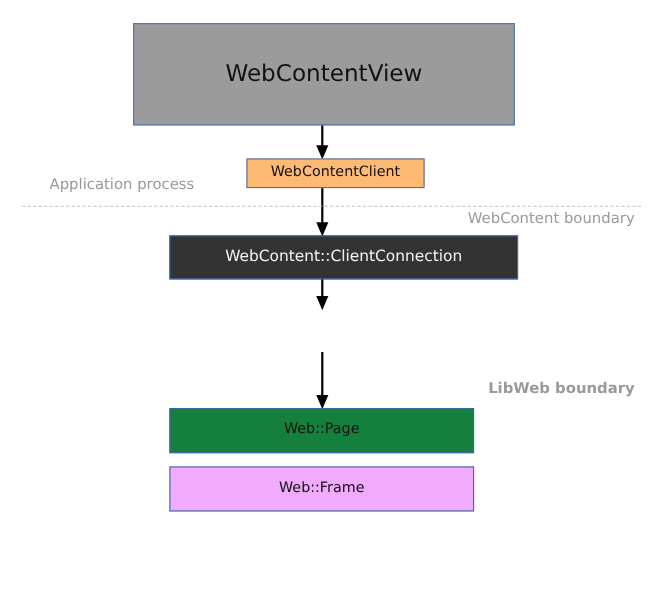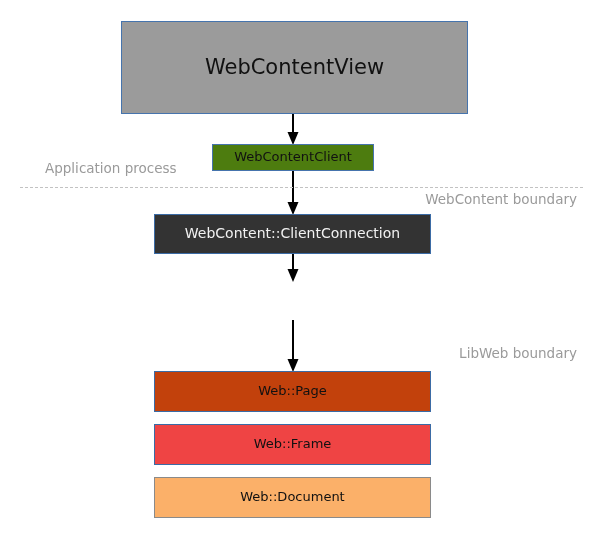--- a/index.html
+++ b/index.html
@@ -34,50 +34,50 @@
   
   .n-webcontentview {
     left: 121px; top: 21px; width: 347px; height: 93px;
     background: #9b9b9b;
     border: 1.5px solid #4674ad;
     font-size: 21px;
     color: #111111;
     text-align: right;
   }
   .n-webcontentclient {
-    left: 212px; top: 144px; width: 162px; height: 27px;
-    background: #4d7c0f;
+    left: 224px; top: 144px; width: 162px; height: 27px;
+    background: #fdba74;
     border: 1.5px solid #4674ad;
     font-size: 13px;
     color: #111111;
   }
   .n-clientconnection {
-    left: 154px; top: 214px; width: 277px; height: 40px;
+    left: 154px; top: 214px; width: 317px; height: 40px;
     background: #333333;
     border: 1.5px solid #3b6ba5;
     font-size: 14px;
     color: #f2f2f2;
   }
   .n-pagehost {
     left: 154px; top: 281px; width: 277px; height: 41px;
     background: #333333;
     border: 1.5px solid #3b6ba5;
     font-size: 14px;
     color: #f2f2f2;
   }
   .n-page {
     left: 154px; top: 371px; width: 277px; height: 41px;
-    background: #c2410c;
+    background: #15803d;
     border: 1.5px solid #3b6ba5;
     font-size: 13px;
     color: #111111;
   }
   .n-frame {
     left: 154px; top: 424px; width: 277px; height: 41px;
-    background: #ef4444;
+    background: #f0abfc;
     border: 1.5px solid #3b6ba5;
     font-size: 13px;
     color: #111111;
   }
   .n-document {
     left: 154px; top: 477px; width: 277px; height: 41px;
     background: #fbb069;
     border: 1.5px solid #8a8a8a;
     font-size: 13px;
     color: #111111;
@@ -102,21 +102,21 @@
   
   .caption {
     position: absolute;
     font-size: 13.5px;
     color: #9a9a9a;
     white-space: nowrap;
     margin-left: 20px;
   }
   .cap-app      { left: 25px;  top: 160px; }
   .cap-webproc  { right: 26px; top: 191px; }
-  .cap-libweb   { right: 26px; top: 345px; }
+  .cap-libweb   { right: 26px; top: 345px; font-weight: bold; }
 </style>
 </head>
 <body>
 
 <div id="diagram">
 
   <svg class="arrow" style="left:282px; top:112px; width:22px; height:34px;" viewBox="0 0 22 34">
     <line x1="11" y1="0" x2="11" y2="23" stroke="#000000" stroke-width="2"></line>
     <polygon points="11,33 5.5,20 16.5,20" fill="#000000"></polygon>
   </svg>
@@ -158,17 +158,14 @@
 
 
   <div class="node n-page">
     <span class="node-label">Web::Page</span>
   </div>
 
   <div class="node n-frame">
     <span class="node-label">Web::Frame</span>
   </div>
 
-  <div class="node n-document">
-    <span class="node-label">Web::Document</span>
-  </div>
 
 </div>
 
 </body></html>

